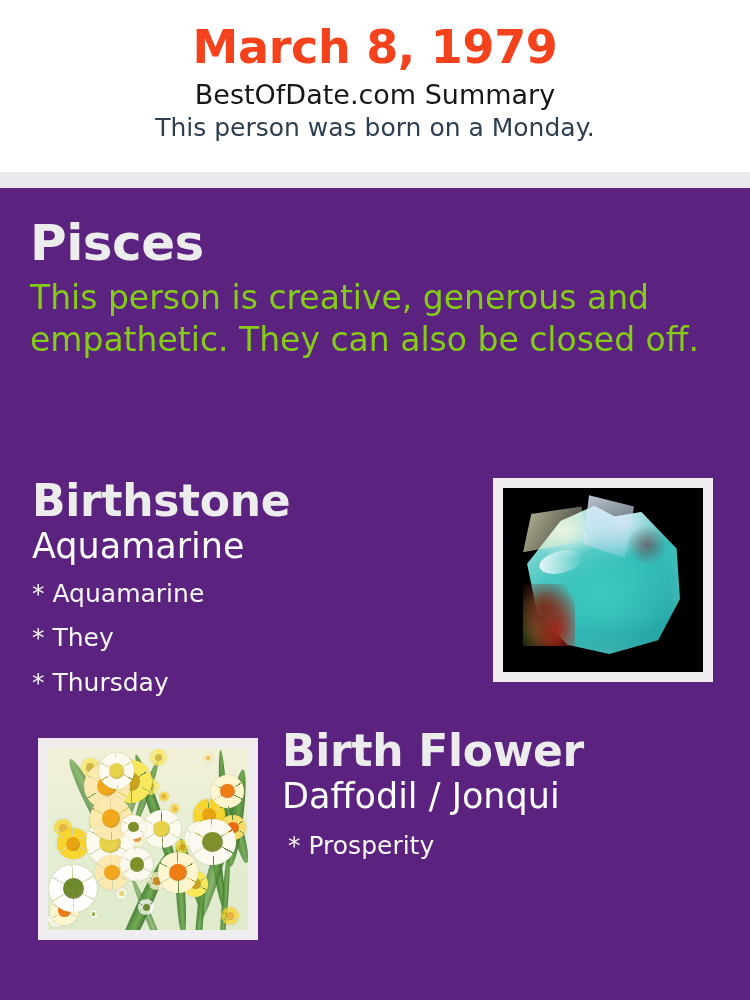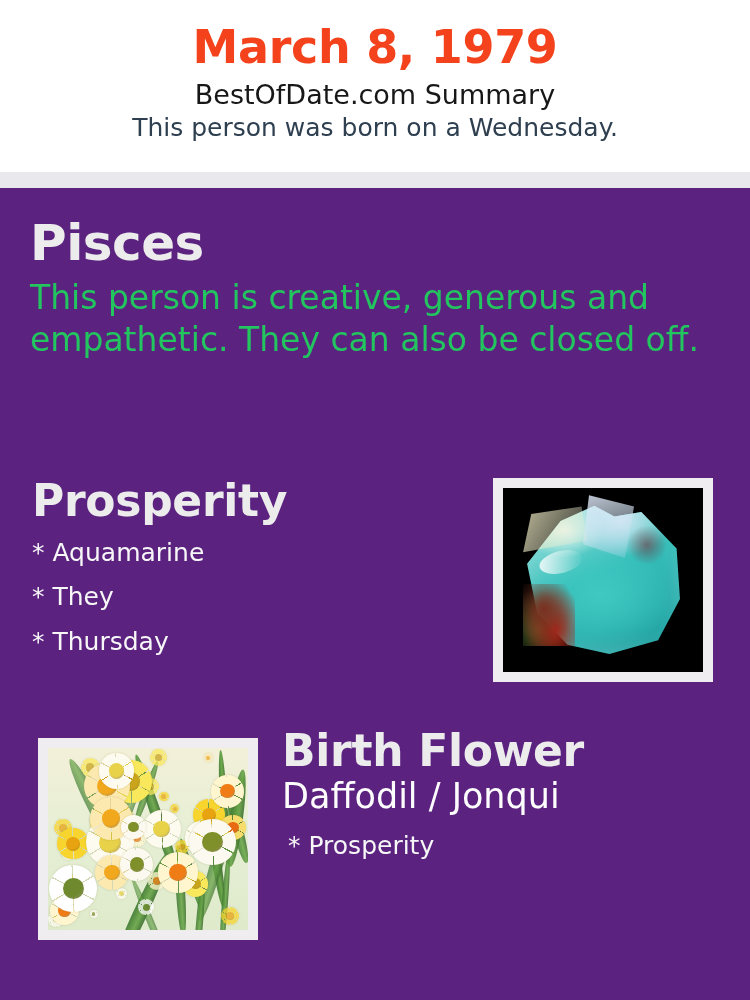--- a/index.html
+++ b/index.html
@@ -86,21 +86,21 @@
   .zodiac-title {
     font-size: 50px;
     font-weight: bold;
     color: #ececec;
     line-height: 1.1;
     letter-spacing: -0.5px;
   }
   .zodiac-desc {
     font-size: 33px;
     font-weight: normal;
-    color: #22c55e;
+    color: #84cc16;
     line-height: 1.28;
     margin-top: 6px;
     max-width: 670px;
   }
 
   
   .birthstone {
     position: absolute;
     left: 32px;
     top: 290px;
@@ -260,33 +260,34 @@
   }
 </style>
 </head>
 <body>
 
 <div class="page">
 
   <div class="header">
     <div class="header-date">March 8, 1979</div>
     <div class="header-site">BestOfDate.com Summary</div>
-    <div class="header-sub">This person was born on a Wednesday.</div>
+    <div class="header-sub">This person was born on a Monday.</div>
   </div>
   <div class="header-rule"></div>
 
   <div class="body-panel">
 
     <div class="zodiac">
       <div class="zodiac-title">Pisces</div>
       <div class="zodiac-desc">This person is creative, generous and empathetic. They can also be closed off.</div>
     </div>
 
     <div class="birthstone">
-      <div class="section-title">Prosperity</div>
+      <div class="section-title">Birthstone</div>
+      <div class="section-subtitle">Aquamarine</div>
       <ul class="trait-list">
         <li>* Aquamarine</li>
         <li>* They</li>
         <li>* Thursday</li>
       </ul>
     </div>
 
     <div class="birthstone" id="flower-text" style="left:282px; top:540px; width:440px;">
       <div class="section-title">Birth Flower</div>
       <div class="section-subtitle">Daffodil / Jonqui</div>

